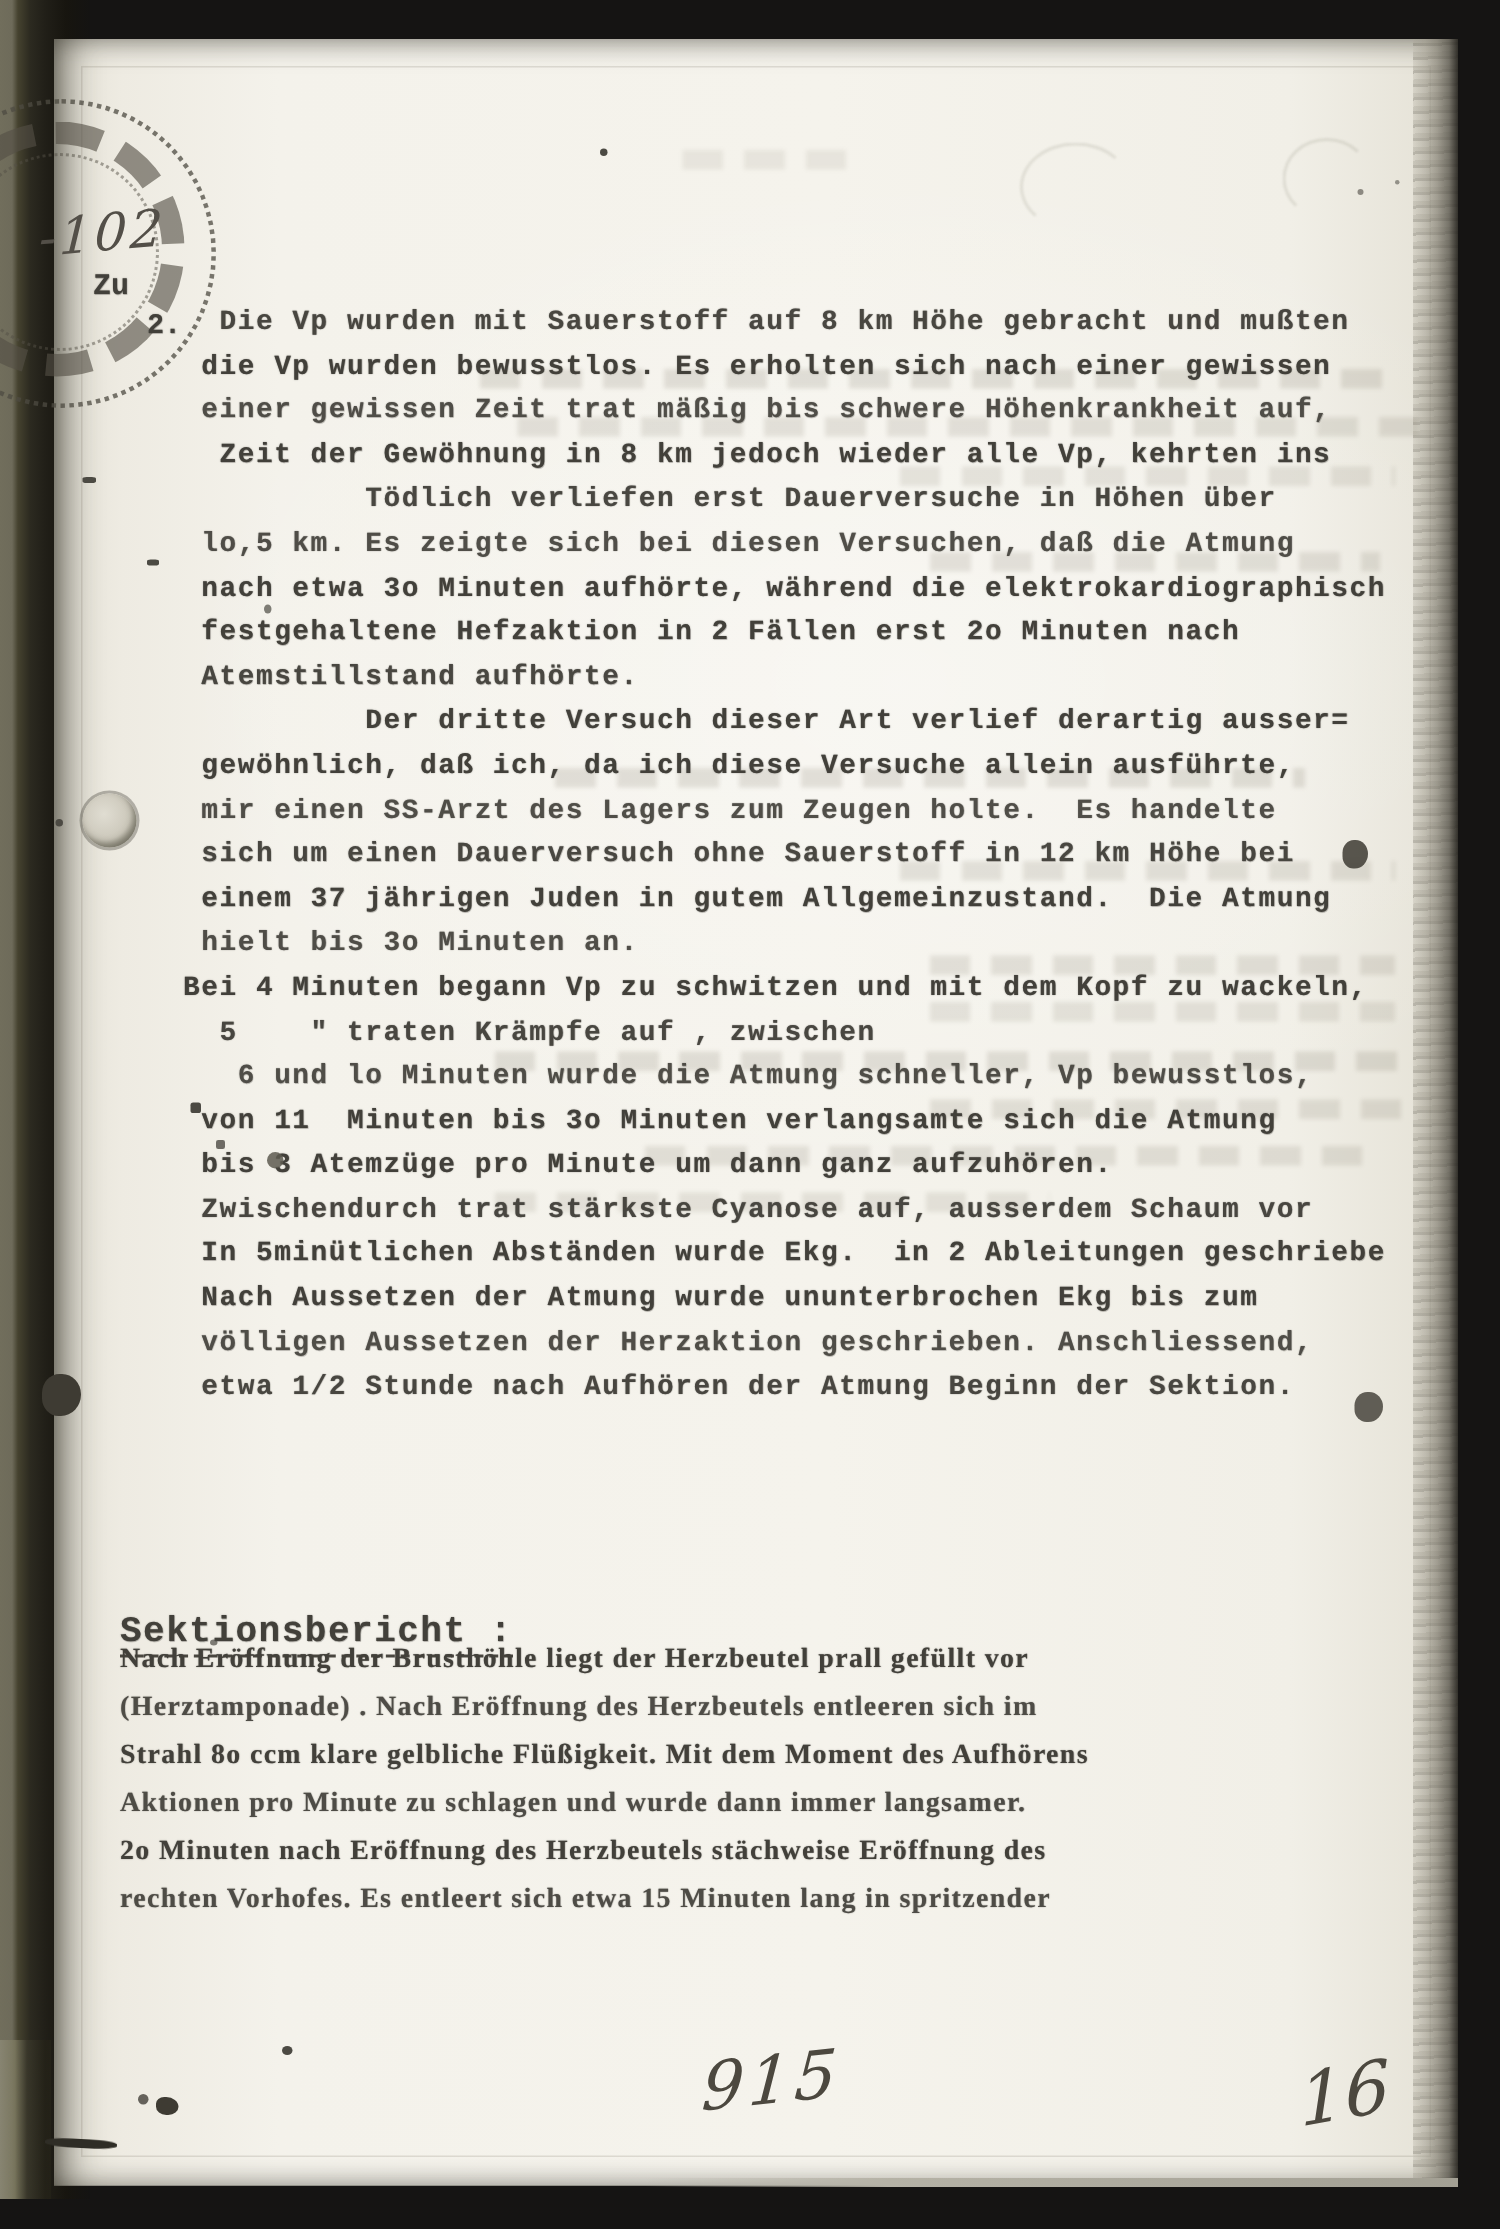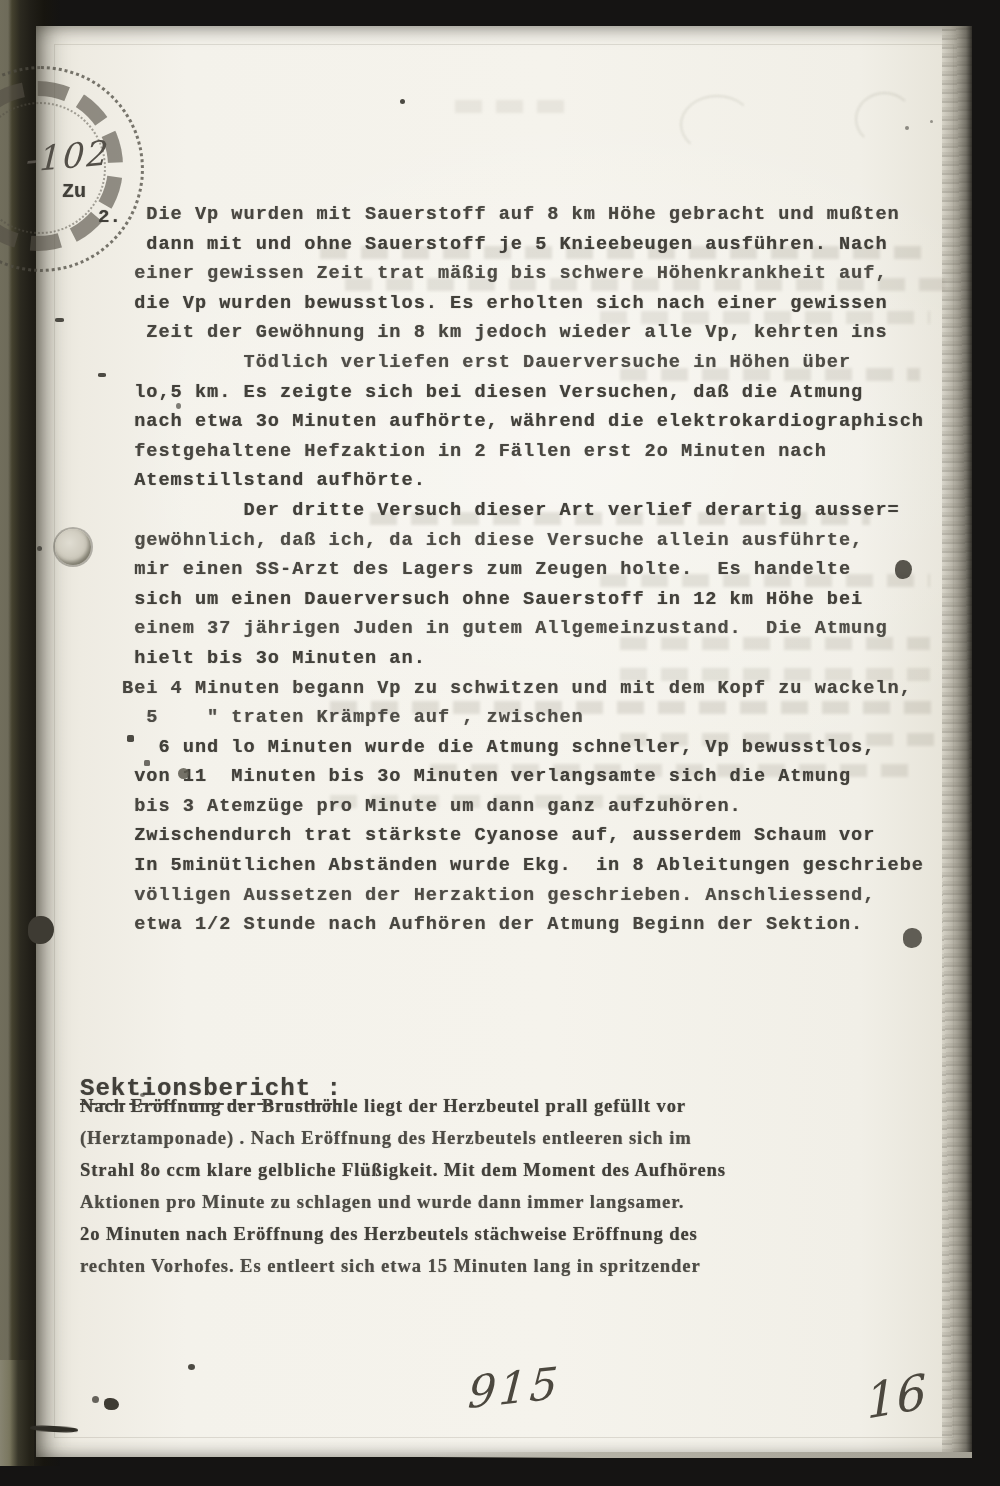--- a/index.html
+++ b/index.html
@@ -94,42 +94,42 @@
     <div class="ring ring-outer"></div>
     <div class="ring ring-band"></div>
     <div class="ring ring-inner"></div>
   </div>
   <div class="hand hw-stamp-no">-102</div>
   <div class="type-zu tw">Zu</div>
   <div class="type-item tw">2.</div>
 
   <div class="body-block tw">
       <div class="line">  Die Vp wurden mit Sauerstoff auf 8 km Höhe gebracht und mußten</div>
-      <div class="line">  dann mit und ohne Sauerstoff je 5 Knieebeugen ausführen. Nach</div>
+      <div class="line"> die Vp wurden bewusstlos. Es erholten sich nach einer gewissen</div>
       <div class="line"> einer gewissen Zeit trat mäßig bis schwere Höhenkrankheit auf,</div>
-      <div class="line"> die Vp wurden bewusstlos. Es erholten sich nach einer gewissen</div>
       <div class="line">  Zeit der Gewöhnung in 8 km jedoch wieder alle Vp, kehrten ins</div>
       <div class="line">          Tödlich verliefen erst Dauerversuche in Höhen über</div>
       <div class="line"> lo,5 km. Es zeigte sich bei diesen Versuchen, daß die Atmung</div>
       <div class="line"> nach etwa 3o Minuten aufhörte, während die elektrokardiographisch</div>
       <div class="line"> festgehaltene Hefzaktion in 2 Fällen erst 2o Minuten nach</div>
       <div class="line"> Atemstillstand aufhörte.</div>
       <div class="line">          Der dritte Versuch dieser Art verlief derartig ausser=</div>
       <div class="line"> gewöhnlich, daß ich, da ich diese Versuche allein ausführte,</div>
       <div class="line"> mir einen SS-Arzt des Lagers zum Zeugen holte.  Es handelte</div>
       <div class="line"> sich um einen Dauerversuch ohne Sauerstoff in 12 km Höhe bei</div>
       <div class="line"> einem 37 jährigen Juden in gutem Allgemeinzustand.  Die Atmung</div>
       <div class="line"> hielt bis 3o Minuten an.</div>
       <div class="line">Bei 4 Minuten begann Vp zu schwitzen und mit dem Kopf zu wackeln,</div>
       <div class="line">  5    " traten Krämpfe auf , zwischen</div>
       <div class="line">   6 und lo Minuten wurde die Atmung schneller, Vp bewusstlos,</div>
       <div class="line"> von 11  Minuten bis 3o Minuten verlangsamte sich die Atmung</div>
       <div class="line"> bis 3 Atemzüge pro Minute um dann ganz aufzuhören.</div>
       <div class="line"> Zwischendurch trat stärkste Cyanose auf, ausserdem Schaum vor</div>
-      <div class="line"> In 5minütlichen Abständen wurde Ekg.  in 8 Ableitungen geschriebe</div>
+      <div class="line"> In 5minütlichen Abständen wurde Ekg.  in 2 Ableitungen geschriebe</div>
+      <div class="line"> Nach Aussetzen der Atmung wurde ununterbrochen Ekg bis zum</div>
       <div class="line"> völligen Aussetzen der Herzaktion geschrieben. Anschliessend,</div>
       <div class="line"> etwa 1/2 Stunde nach Aufhören der Atmung Beginn der Sektion.</div>
     </div>
 
   <div class="sect-heading tw"><span>Sektionsbericht :</span></div>
   <div class="sect-block tw">
       <div class="line">Nach Eröffnung der Brusthöhle liegt der Herzbeutel prall gefüllt vor</div>
       <div class="line">(Herztamponade) . Nach Eröffnung des Herzbeutels entleeren sich im</div>
       <div class="line">Strahl 8o ccm klare gelbliche Flüßigkeit. Mit dem Moment des Aufhörens</div>
       <div class="line">Aktionen pro Minute zu schlagen und wurde dann immer langsamer.</div>

